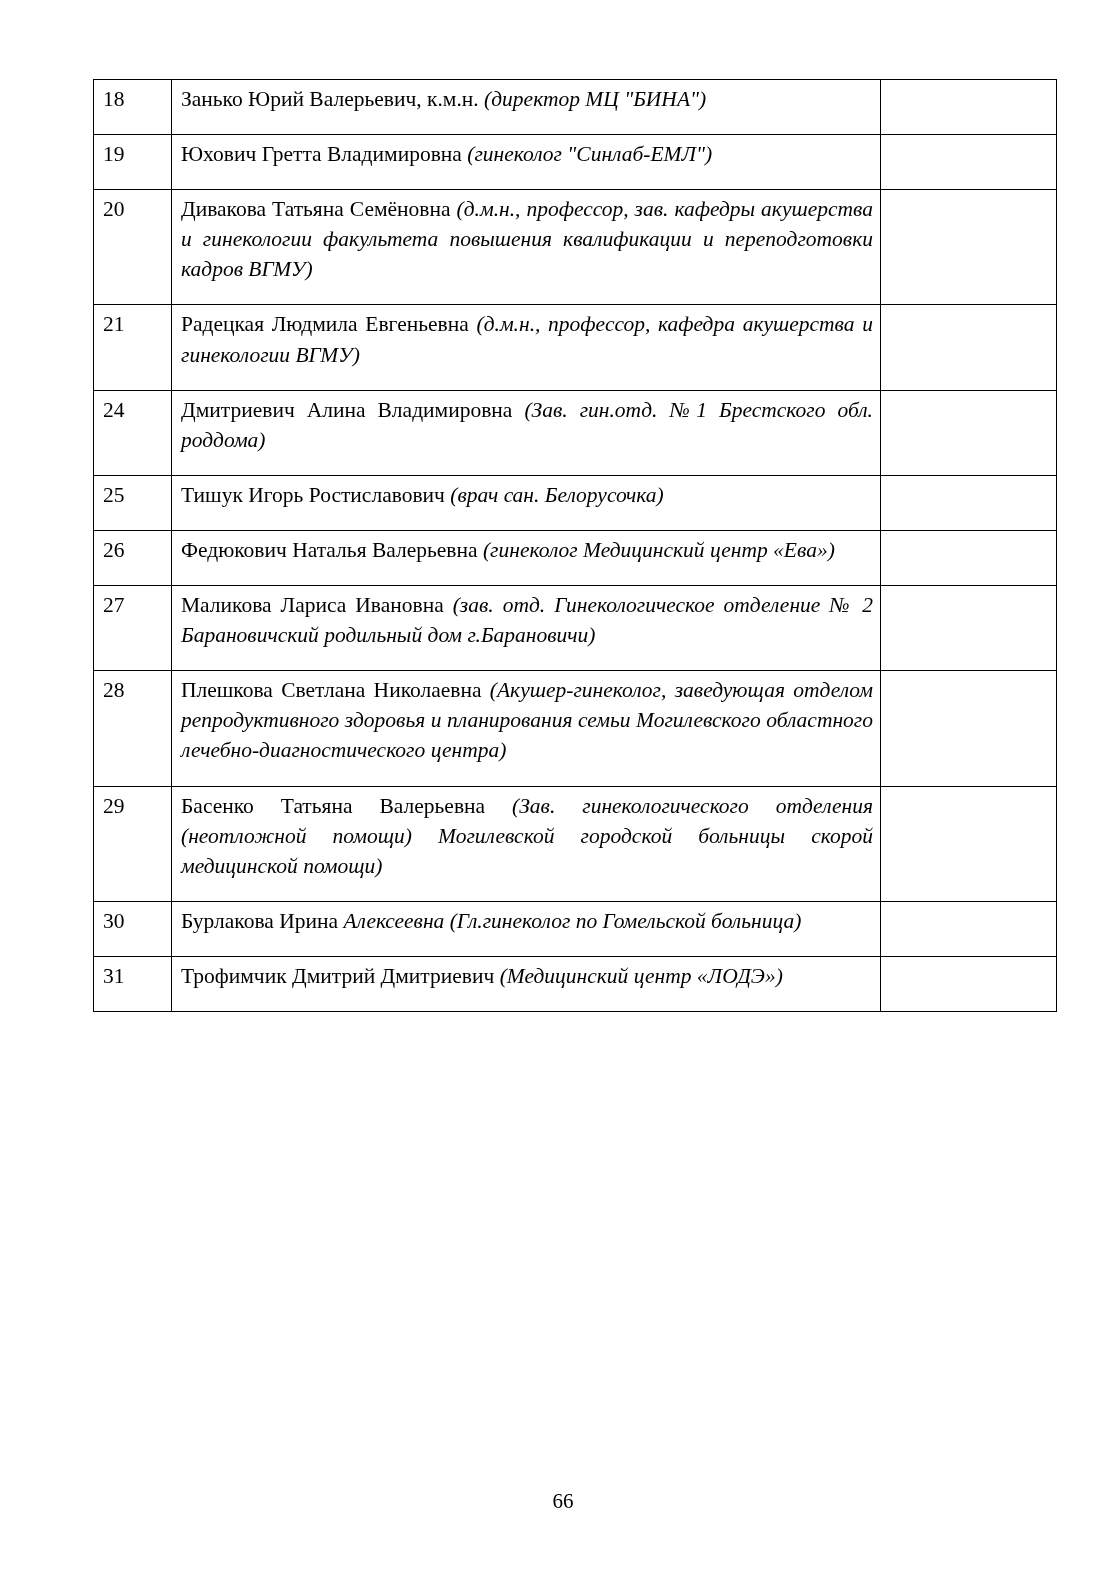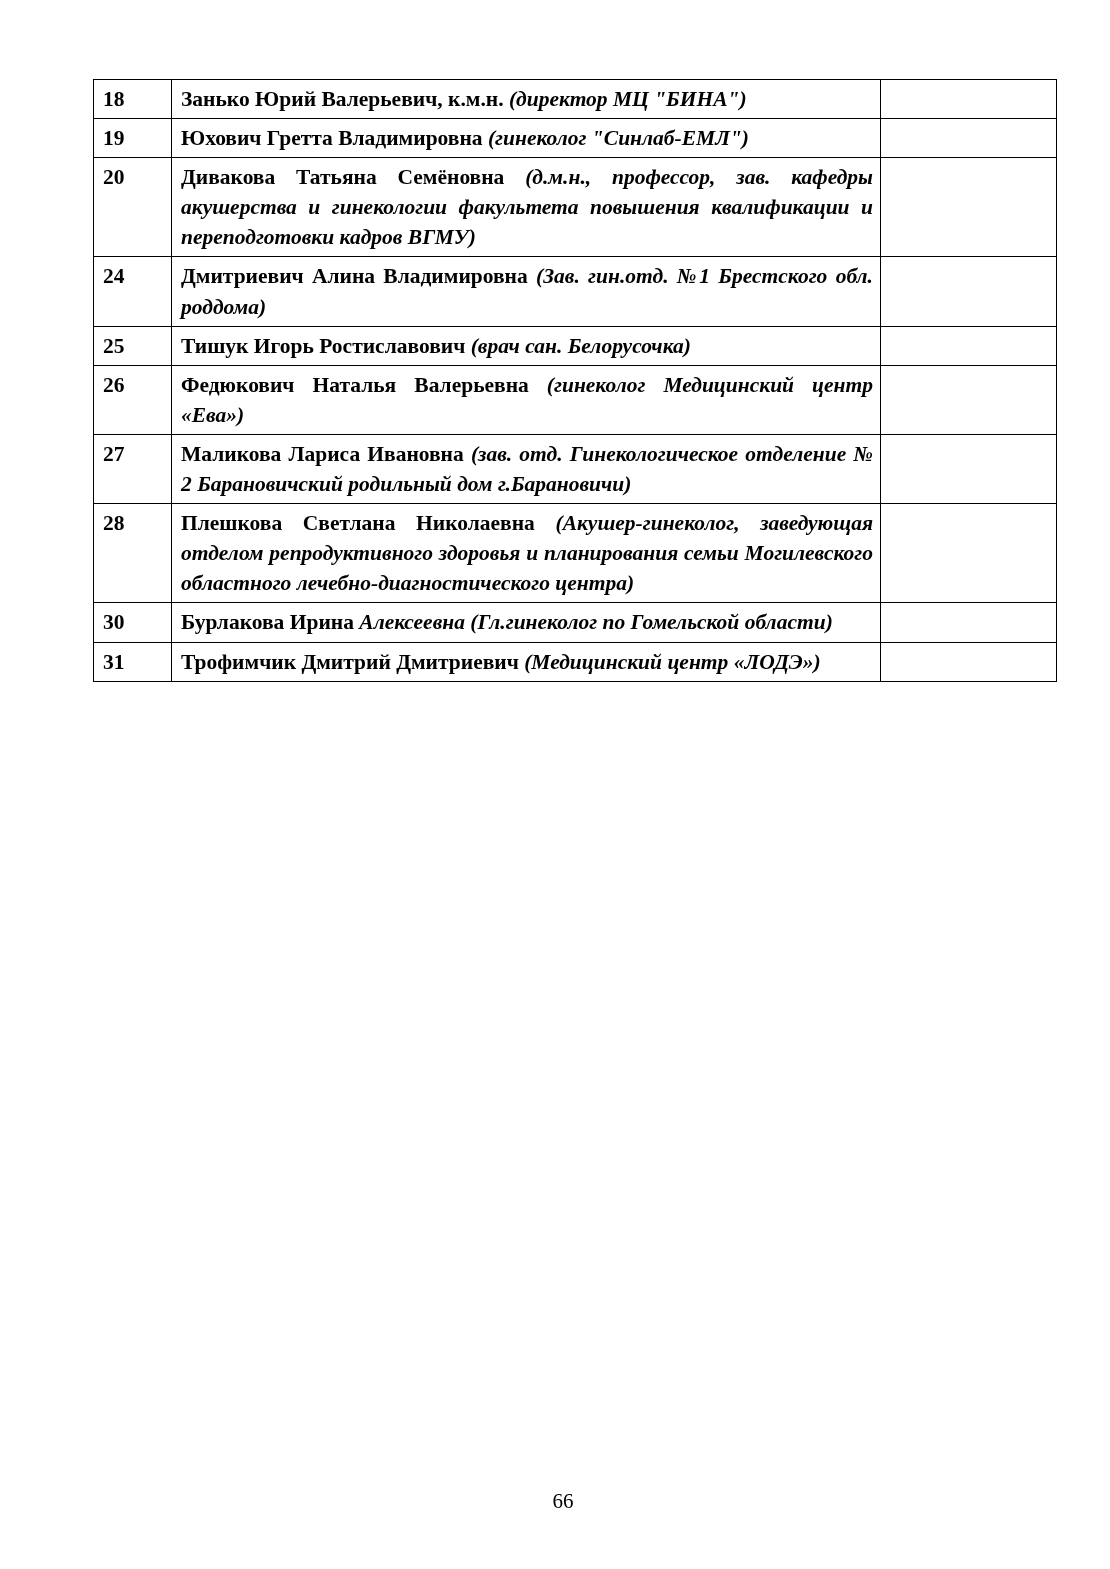--- a/index.html
+++ b/index.html
@@ -26,24 +26,23 @@
     position: absolute;
     left: 93px;
     top: 79px;
     width: 912px;
     border-collapse: collapse;
     table-layout: fixed;
   }
   .doc-table td {
     border: 1px solid #000000;
     vertical-align: top;
-    padding: 4px 7px 4px 9px;
+    padding: 4px 7px 20px 9px;
     font-size: 21.5px;
     line-height: 1.40;
-    font-weight: bold;
   }
   .col-num {
     width: 61px;
     text-align: left;
     white-space: nowrap;
   }
   .col-name {
     width: 692px;
     text-align: justify;
     text-justify: inter-word;
@@ -98,20 +97,27 @@
           <td class="col-blank pad-2"></td>
         </tr>
         <tr>
           <td class="col-num pad-5">20</td>
           <td class="col-name pad-5">
             <span class="cell-text"><span>Дивакова Татьяна Семёновна </span><i>(д.м.н., профессор, зав. кафедры акушерства и гинекологии факультета повышения квалификации и переподготовки кадров ВГМУ)</i></span>
           </td>
           <td class="col-blank pad-5"></td>
         </tr>
         <tr>
+          <td class="col-num pad-4">21</td>
+          <td class="col-name pad-4">
+            <span class="cell-text"><span>Радецкая Людмила Евгеньевна </span><i>(д.м.н., профессор, кафедра акушерства и гинекологии ВГМУ)</i></span>
+          </td>
+          <td class="col-blank pad-4"></td>
+        </tr>
+        <tr>
           <td class="col-num pad-4">24</td>
           <td class="col-name pad-4">
             <span class="cell-text"><span>Дмитриевич Алина Владимировна </span><i>(Зав. гин.отд. №1 Брестского обл. роддома)</i></span>
           </td>
           <td class="col-blank pad-4"></td>
         </tr>
         <tr>
           <td class="col-num pad-2">25</td>
           <td class="col-name pad-2">
             <span class="cell-text"><span>Тишук Игорь Ростиславович </span><i>(врач сан. Белорусочка)</i></span>
@@ -133,23 +139,30 @@
           <td class="col-blank pad-5"></td>
         </tr>
         <tr>
           <td class="col-num pad-5">28</td>
           <td class="col-name pad-5">
             <span class="cell-text"><span>Плешкова Светлана Николаевна </span><i>(Акушер-гинеколог, заведующая отделом репродуктивного здоровья и планирования семьи Могилевского областного лечебно-диагностического центра)</i></span>
           </td>
           <td class="col-blank pad-5"></td>
         </tr>
         <tr>
+          <td class="col-num pad-5">29</td>
+          <td class="col-name pad-5">
+            <span class="cell-text"><span>Басенко Татьяна Валерьевна </span><i>(Зав. гинекологического отделения (неотложной помощи) Могилевской городской больницы скорой медицинской помощи)</i></span>
+          </td>
+          <td class="col-blank pad-5"></td>
+        </tr>
+        <tr>
           <td class="col-num pad-3">30</td>
           <td class="col-name pad-3">
-            <span class="cell-text"><span>Бурлакова Ирина </span><i>Алексеевна  (Гл.гинеколог по Гомельской области)</i></span>
+            <span class="cell-text"><span>Бурлакова Ирина </span><i>Алексеевна  (Гл.гинеколог по Гомельской больница)</i></span>
           </td>
           <td class="col-blank pad-3"></td>
         </tr>
         <tr>
           <td class="col-num pad-6">31</td>
           <td class="col-name pad-6">
             <span class="cell-text"><span>Трофимчик Дмитрий Дмитриевич </span><i>(Медицинский центр «ЛОДЭ»)</i></span>
           </td>
           <td class="col-blank pad-6"></td>
         </tr>

